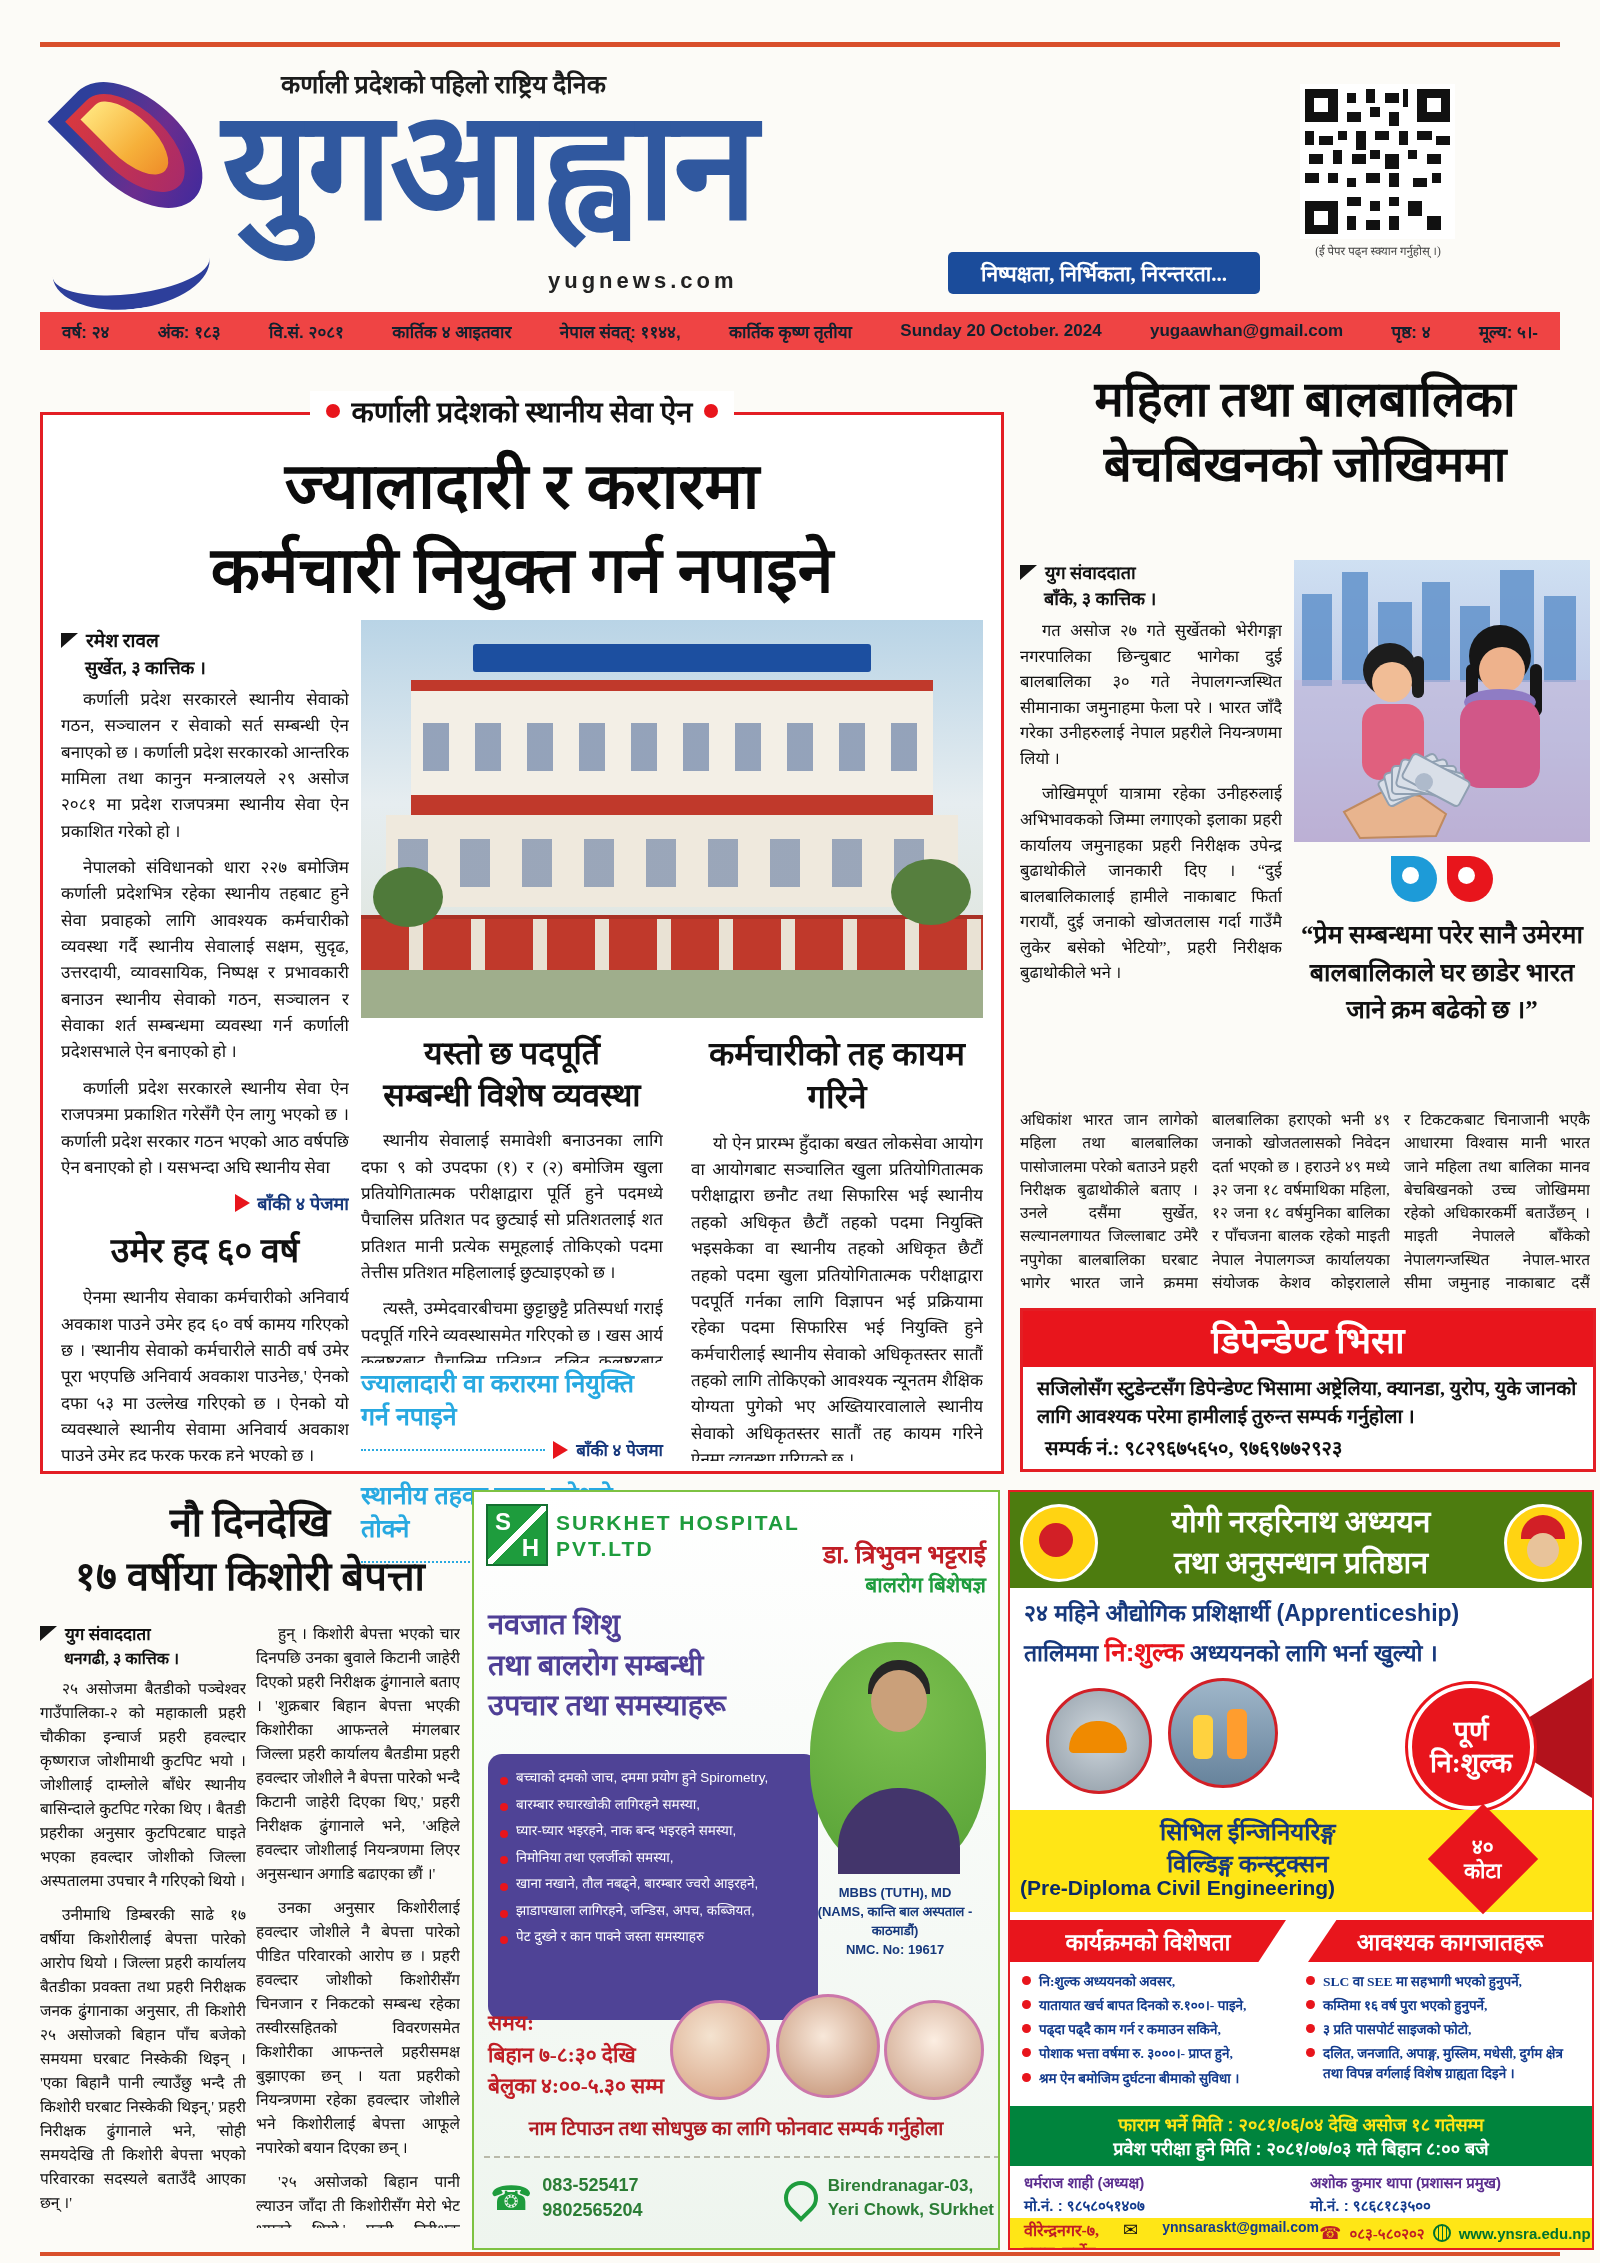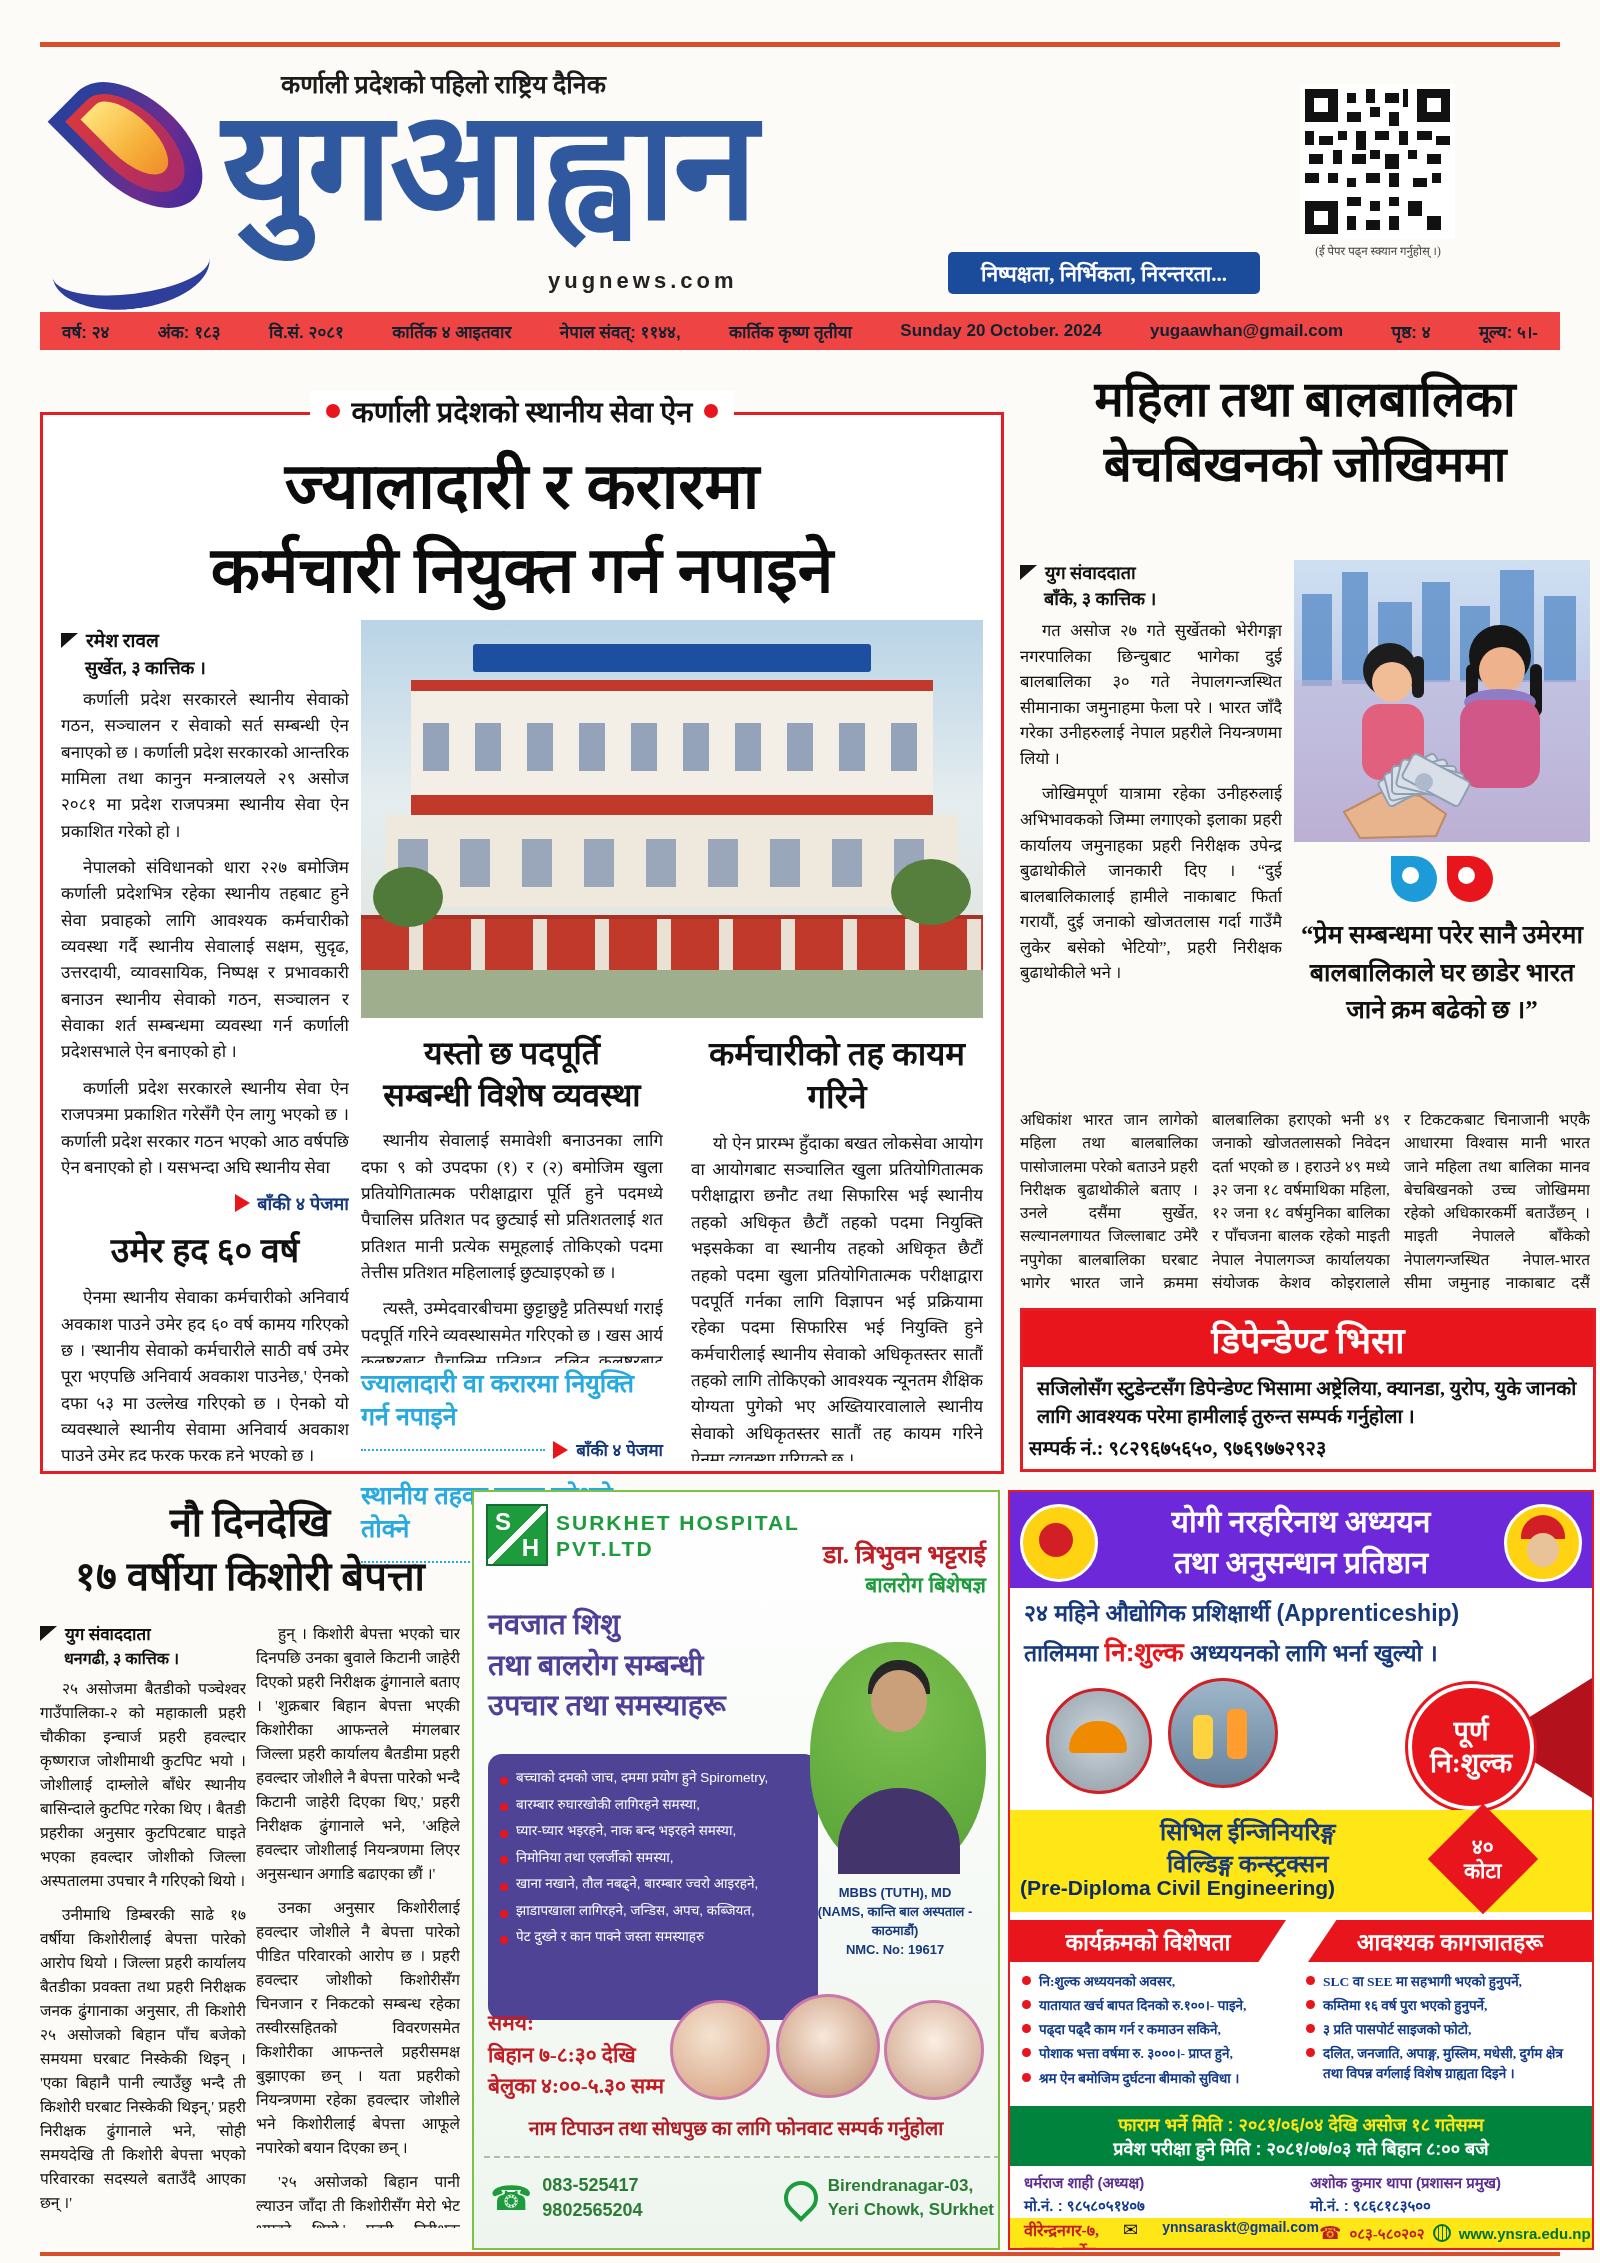--- a/index.html
+++ b/index.html
@@ -46,21 +46,21 @@
   .visa-head{background:#e8151c;color:#fff;font-size:36px;font-weight:800;display:flex;align-items:center;justify-content:center;}
   
   .hosp{border:2px solid #7dc242;background:linear-gradient(180deg,#ffffff, #eef5ee);}
   .hosp-green{color:#1e9c3d;font-family:"Liberation Sans",sans-serif;}
   .purple-box{background:#4f4396;border-radius:14px;color:#fff;}
   .blt{display:flex;gap:8px;margin-bottom:7px;line-height:1.45;align-items:center;}
   .blt .dot{width:8px;height:8px;margin-top:6px;flex:0 0 auto;}
   .circ{border-radius:50%;}
   
   .inst{border:2px solid #e31e24;background:#fff;}
-  .inst-head{background:#6d28d9;color:#fff;}
+  .inst-head{background:#4d7c0f;color:#fff;}
   .ribbon{background:#e8151c;color:#fff;font-size:23px;font-weight:800;display:flex;align-items:center;justify-content:center;font-family:"Liberation Sans",sans-serif;}
   .inst-blt{display:flex;gap:8px;margin-bottom:5px;line-height:1.42;font-size:13.5px;font-weight:bold;color:#123a8c;}
   .inst-blt .dot{width:9px;height:9px;margin-top:4px;flex:0 0 auto;}
   .green-band{background:#00843d;display:flex;flex-direction:column;align-items:center;justify-content:center;}
   .yellow{background:#ffe616;}
   .diamond{background:#e8151c;transform:rotate(45deg);display:flex;align-items:center;justify-content:center;}
   .diamond-in{transform:rotate(-45deg);color:#fff;font-weight:800;text-align:center;line-height:1.15;font-size:21px;font-family:"Liberation Sans",sans-serif;}
   .small-ic{font-size:18px;}
 </style>
 </head>
@@ -289,21 +289,21 @@
     <div class="pullquote">“प्रेम सम्बन्धमा परेर सानै उमेरमा बालबालिकाले घर छाडेर भारत जाने क्रम बढेको छ ।”</div>
   </div>
 
   <div class="abs jus clip" style="left:1020px;top:1108px;width:178px;height:188px;font-size:15.5px;line-height:1.5;">अधिकांश भारत जान लागेको महिला तथा बालबालिका पासोजालमा परेको बताउने प्रहरी निरीक्षक बुढाथोकीले बताए । उनले दसैंमा सुर्खेत, सल्यानलगायत जिल्लाबाट उमेरै नपुगेका बालबालिका घरबाट भागेर भारत जाने क्रममा नियन्त्रण लिई अभिभावकको जिम्मा लगाएको बताए । मानव बेचबिखन तथा ओसार पसारविरुद्ध कार्यरत संस्था माइती नेपाल नेपालगन्ज कार्यालयमा दसैं अवधिमा महिला तथा</div>
   <div class="abs jus clip" style="left:1212px;top:1108px;width:178px;height:188px;font-size:15.5px;line-height:1.5;">बालबालिका हराएको भनी ४९ जनाको खोजतलासको निवेदन दर्ता भएको छ । हराउने ४९ मध्ये ३२ जना १८ वर्षमाथिका महिला, १२ जना १८ वर्षमुनिका बालिका र पाँचजना बालक रहेको माइती नेपाल नेपालगञ्ज कार्यालयका संयोजक केशव कोइरालाले जानकारी दिए । हराएकामध्ये आठजना फेला पारेको समेत माइती नेपालले जनाएको छ । सामाजिक सञ्जाल फेसबुक</div>
   <div class="abs jus clip" style="left:1404px;top:1108px;width:186px;height:188px;font-size:15.5px;line-height:1.5;">र टिकटकबाट चिनाजानी भएकै आधारमा विश्वास मानी भारत जाने महिला तथा बालिका मानव बेचबिखनको उच्च जोखिममा रहेको अधिकारकर्मी बताउँछन् । माइती नेपालले बाँकेको नेपालगन्जस्थित नेपाल-भारत सीमा जमुनाह नाकाबाट दसैं अवधिमा ४५ महिला तथा बालबालिकाको उद्धार गरेको छ । गत असोज १ देखि ३० गतेसम्म जमुनाह नाका हुँदै भारत जाने क्रममा जोखिमपूर्ण यात्रामा रहेका महिला तथा बालबालिकालाई माइती नेपाल नेपालगन्जले सीमा नाकाबाट उद्धार गरेको हो । तीन बालक १८ वर्षमुनिका, १७ र १८ वर्षमाथिका २५ महिला तथा बालबालिकालाई जमुनाह नाकाबाट उद्धार गरिएको माइती नेपाल नेपालगन्जका संयोजक कोइरालाले बताए ।</div>
 
   <div class="abs visa" style="left:1020px;top:1308px;width:570px;height:158px;">
     <div class="visa-head" style="height:56px;">डिपेन्डेण्ट भिसा</div>
     <div style="padding:8px 14px 0 14px;font-size:19.5px;font-weight:600;line-height:1.45;">सजिलोसँग स्टुडेन्टसँग डिपेन्डेण्ट भिसामा अष्ट्रेलिया, क्यानडा, युरोप, युके जानको लागि आवश्यक परेमा हामीलाई तुरुन्त सम्पर्क गर्नुहोला ।</div>
-    <div style="padding:2px 6px;font-size:20px;font-weight:800;">
+    <div style="padding:2px 22px;font-size:20px;font-weight:800;">
       <span>सम्पर्क नं.:</span>
       <span>९८२९६७५६५०, ९७६९७७२९२३</span>
     </div>
   </div>
 
   <div class="abs ctr" style="left:40px;top:1496px;width:420px;font-size:40px;font-weight:800;line-height:1.35;">
     <div>नौ दिनदेखि</div>
     <div>१७ वर्षीया किशोरी बेपत्ता</div>
   </div>
   <div class="abs jus clip body-txt" style="left:40px;top:1622px;width:206px;height:606px;font-size:15.5px;">

